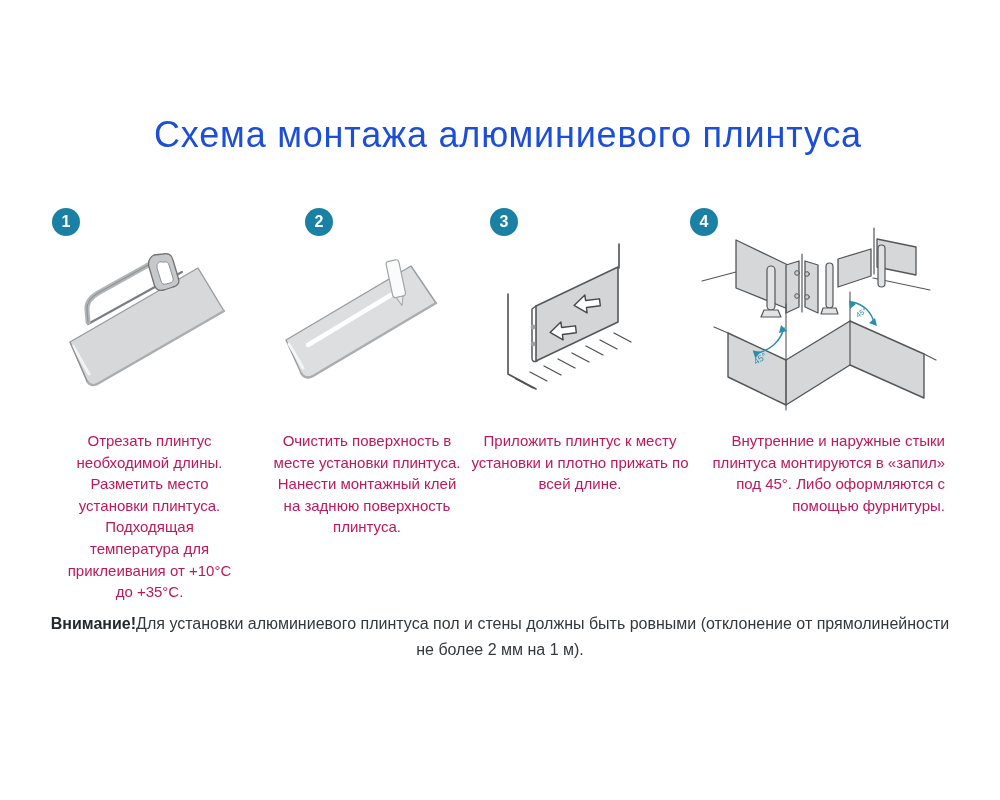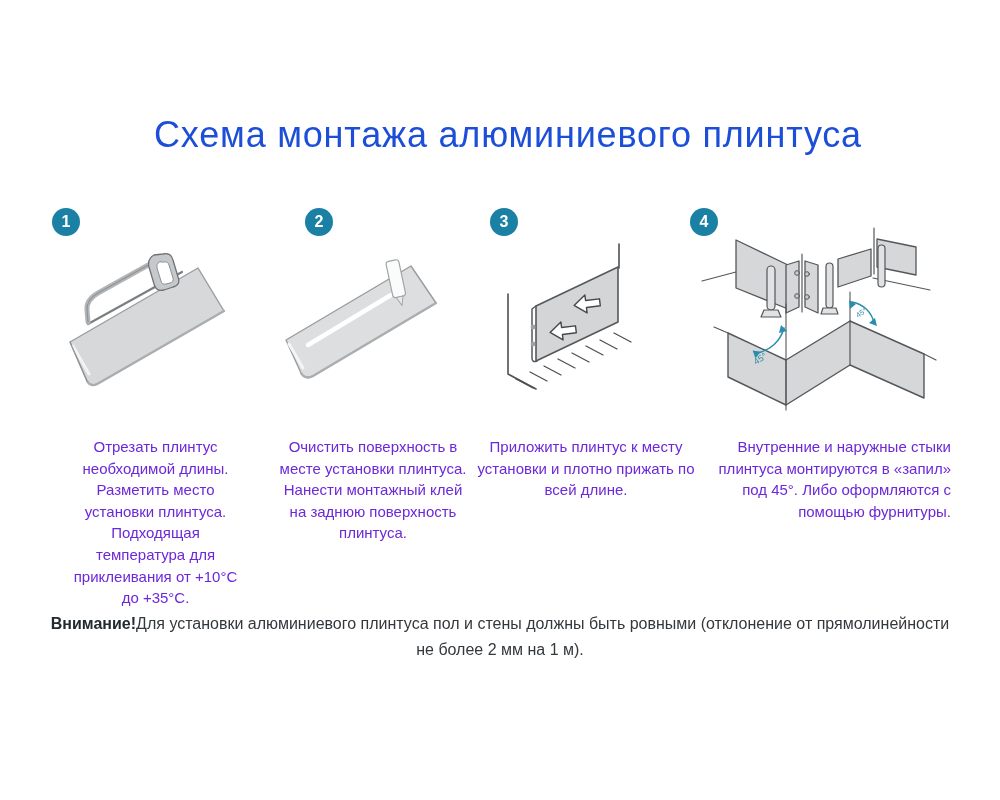--- a/index.html
+++ b/index.html
@@ -10,22 +10,22 @@
   .badge{position:absolute;top:208px;width:28px;height:28px;border-radius:50%;
          background:#1a81a4;color:#ffffff;font-size:16px;font-weight:700;
          display:flex;align-items:center;justify-content:center;}
   .b1{left:52px}.b2{left:305px}.b3{left:490px}.b4{left:690px}
   .illu{position:absolute;}
   .i1{left:58px;top:242px;width:195px;height:172px;}
   .i2{left:278px;top:244px;width:185px;height:160px;}
   .i3{left:478px;top:232px;width:190px;height:172px;}
   .i4{left:698px;top:226px;width:242px;height:190px;}
   .illu svg{width:100%;height:100%;display:block;}
-  .desc{position:absolute;top:424px;margin:12px;text-align:center;
-        font-size:15px;line-height:1.44;color:#6d28d9;}
+  .desc{position:absolute;top:424px;margin:6px;text-align:center;
+        font-size:15px;line-height:1.44;color:#be185d;}
   .d1{left:61px;width:165px;}
   .d2{left:264px;width:194px;}
   .d3{left:461px;width:226px;}
   .d4{left:705px;width:234px;text-align:right;}
   .note{position:absolute;top:611px;left:50px;width:900px;margin:0;text-align:center;
         font-size:16px;line-height:1.6;color:#33383d;}
   .note strong{color:#24292e;}
   .arc-label{font-family:"Liberation Sans",sans-serif;fill:#2b8dad;}
 </style>
 </head>

